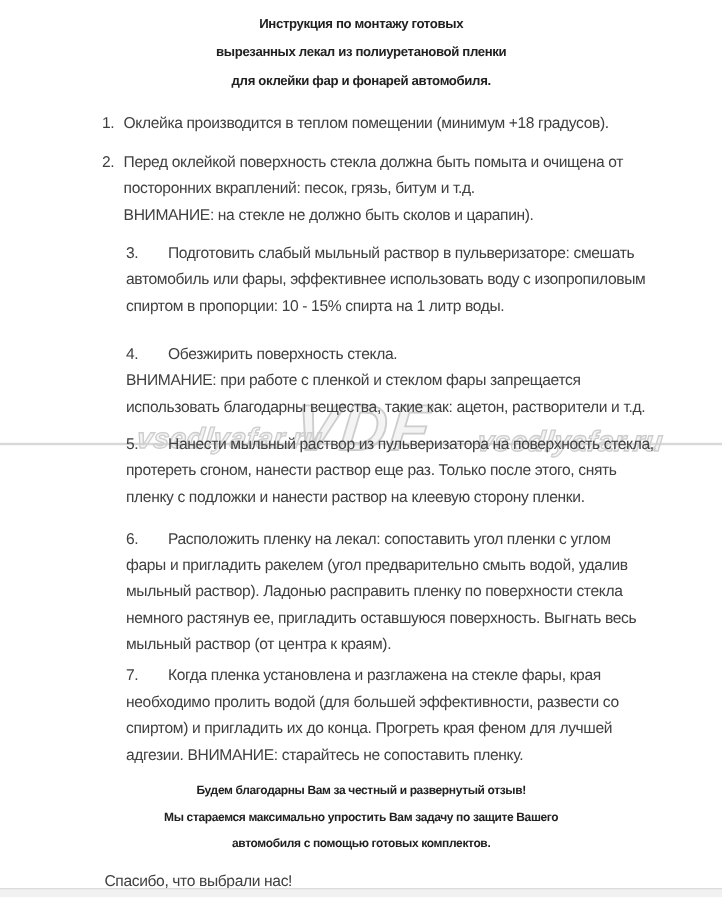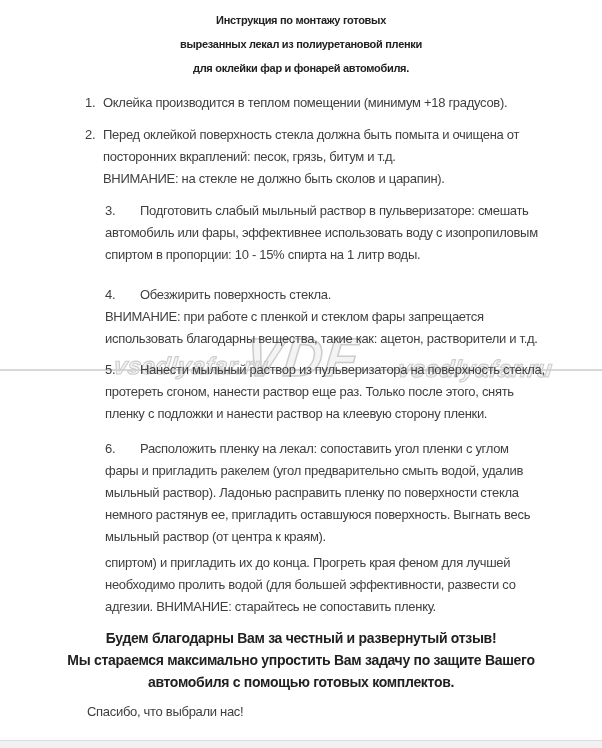--- a/index.html
+++ b/index.html
@@ -40,21 +40,21 @@
   .item:nth-child(3) { margin-bottom: 8px;  }
   .item:nth-child(4) { margin-bottom: 9px; margin-top: 18px;  }
   .item:nth-child(5) { margin-bottom: 13px;  }
   .item:nth-child(6) { margin-bottom: 4px;  }
   .item:nth-child(7) { margin-bottom: 0;    }
 
   .closing {
     margin-top: 9px;
     text-align: center;
     font-weight: bold;
-    font-size: 14px;
+    font-size: 10px;
     line-height: 22px;
     color: #212121;
   }
   .thanks {
     margin: 8px 0 0 87px;
     line-height: 22px;
   }
 
   
   .watermark {
@@ -136,22 +136,23 @@
           <div class="line">пленку с подложки и нанести раствор на клеевую сторону пленки.</div>
         </div>
         <div class="item indent">
           <div class="line"><span class="num">6.</span><span class="txt">Расположить пленку на лекал: сопоставить угол пленки с углом</span></div>
           <div class="line">фары и пригладить ракелем (угол предварительно смыть водой, удалив</div>
           <div class="line">мыльный раствор). Ладонью расправить пленку по поверхности стекла</div>
           <div class="line">немного растянув ее, пригладить оставшуюся поверхность. Выгнать весь</div>
           <div class="line">мыльный раствор (от центра к краям).</div>
         </div>
         <div class="item indent">
+          <div class="line"><span class="num">7.</span><span class="txt">Когда пленка установлена и разглажена на стекле фары, края</span></div>
+          <div class="line">необходимо пролить водой (для большей эффективности, развести со</div>
           <div class="line">спиртом) и пригладить их до конца. Прогреть края феном для лучшей</div>
-          <div class="line">необходимо пролить водой (для большей эффективности, развести со</div>
           <div class="line">адгезии. ВНИМАНИЕ: старайтесь не сопоставить пленку.</div>
         </div>
       </div>
     <div class="closing">
         <div class="line">Будем благодарны Вам за честный и развернутый отзыв!</div>
         <div class="line">Мы стараемся максимально упростить Вам задачу по защите Вашего</div>
         <div class="line">автомобиля с помощью готовых комплектов.</div>
       </div>
     <div class="thanks">Спасибо, что выбрали нас!</div>
   </div>

